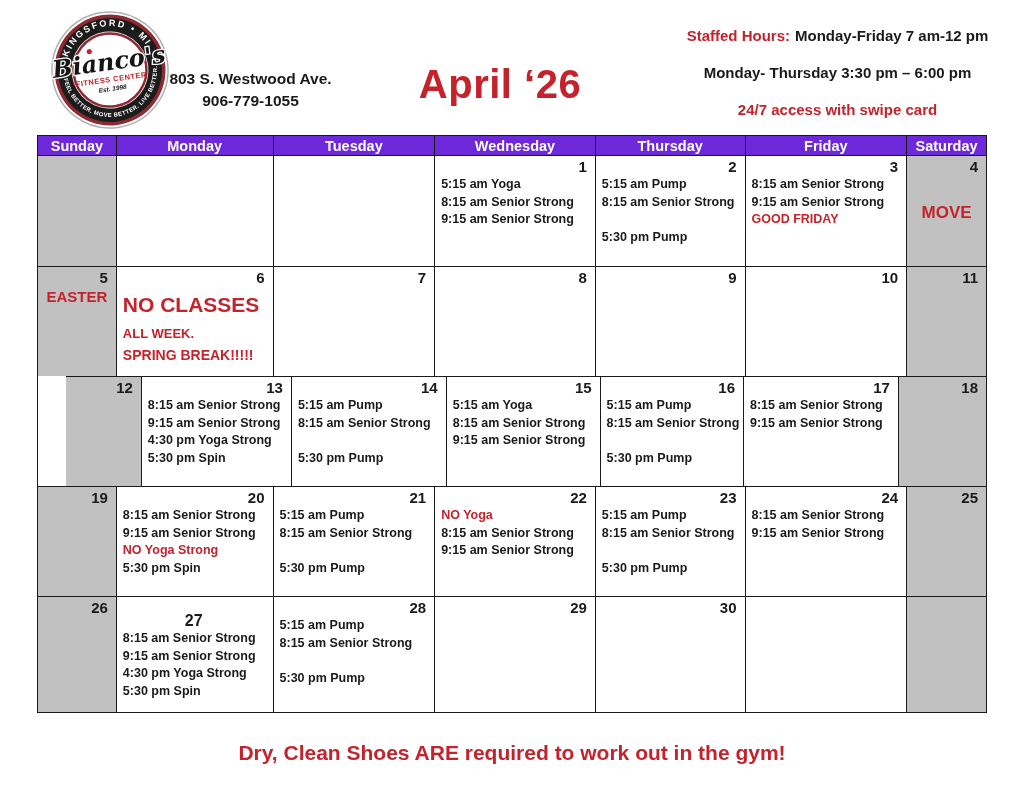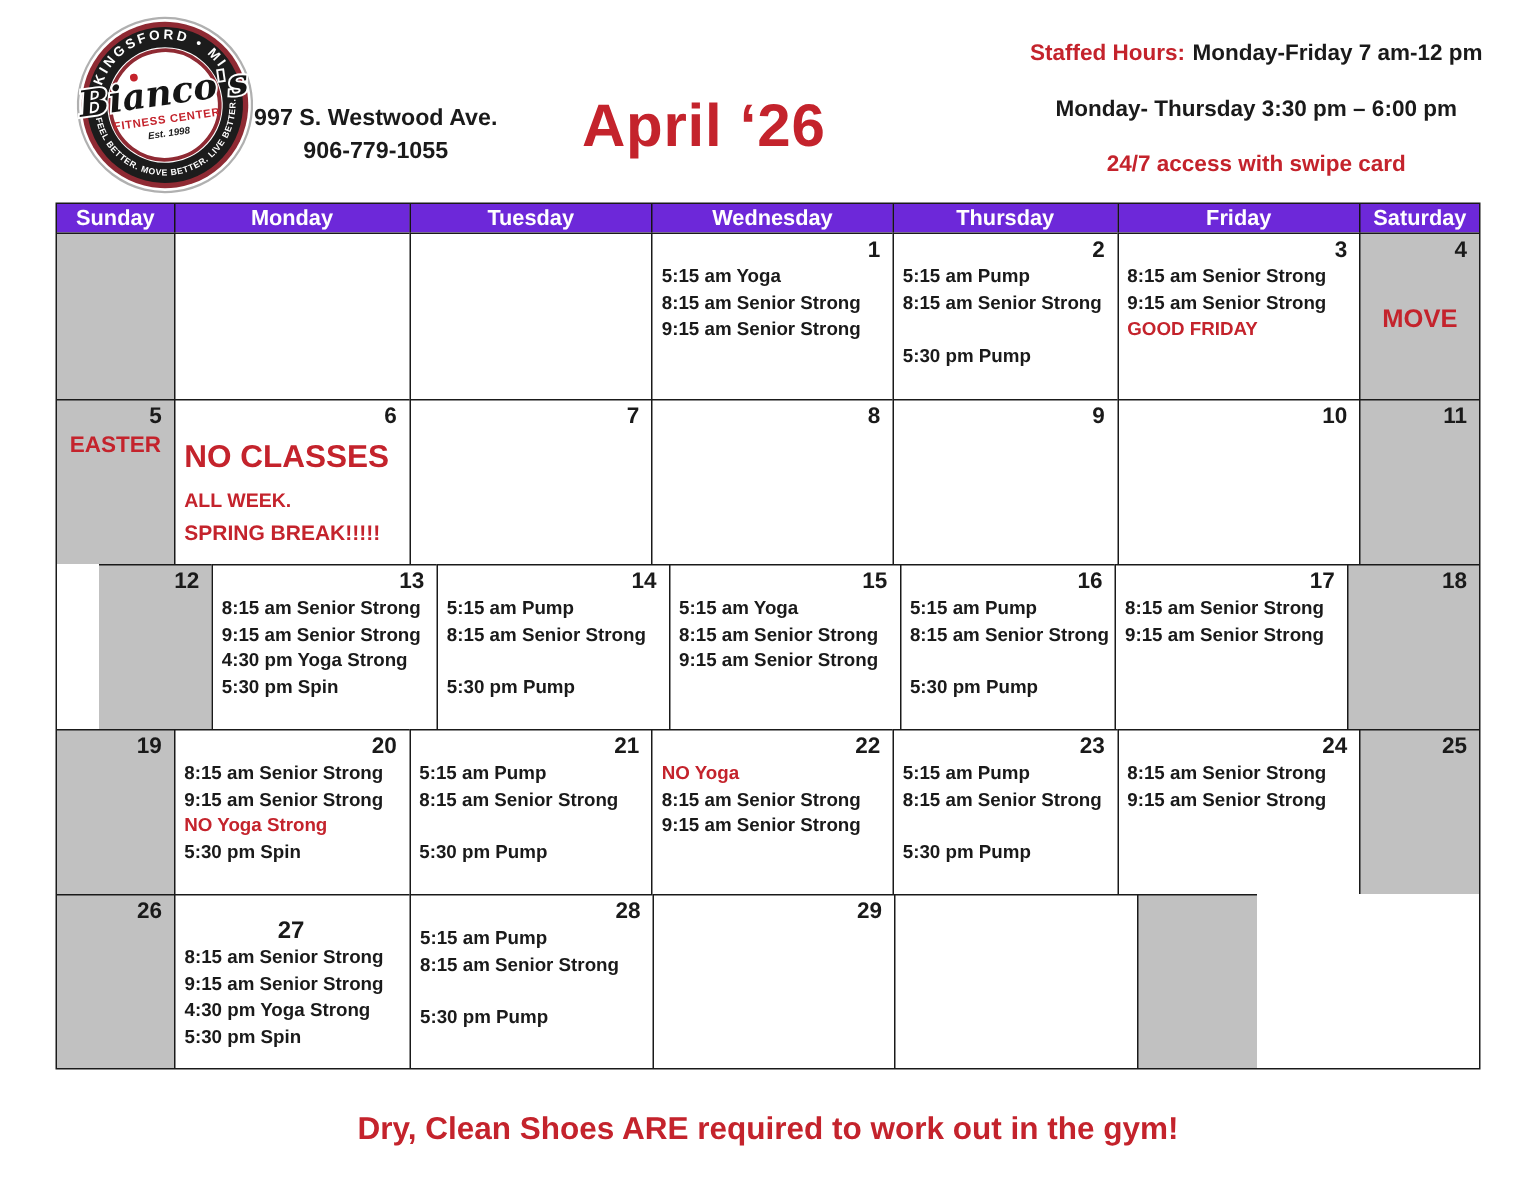--- a/index.html
+++ b/index.html
@@ -5,21 +5,21 @@
   * { box-sizing: border-box; }
   html,body { margin:0; padding:0; background:#fff; }
   .page {
     position:relative; width:1024px; height:791px; background:#fff;
     font-family:"Liberation Sans", sans-serif; overflow:hidden; margin:0 auto;
   }
   
   .logo-wrap { position:absolute; left:50px; top:10px; width:120px; height:120px; transform:rotate(-8deg); }
   .contact { position:absolute; left:163px; top:68px; width:175px; text-align:center;
              font-size:15.5px; font-weight:bold; color:#1a1a1a; line-height:22px; }
-  .title { position:absolute; left:388px; top:62px; width:260px; text-align:left;
+  .title { position:absolute; left:370px; top:62px; width:260px; text-align:center;
            font-size:40px; font-weight:bold; letter-spacing:.5px; }
   .hours-line { position:absolute; left:655px; width:365px; text-align:center;
                 font-size:15px; font-weight:bold; color:#1a1a1a; }
   .hours-1 { top:27px; } .hours-2 { top:64px; } .hours-3 { top:101px; }
   .hours-label { margin-right:5px; }
   
   .calendar { position:absolute; left:37px; top:135px; width:950px; border:1.5px solid #1a1a1a; }
   .cal-row { display:flex; }
   .cal-hcell {
     background:#6d28d9; color:#fff; font-weight:bold; font-size:14.5px;
@@ -64,21 +64,21 @@
         <textPath href="#arcBottom" startOffset="50%" text-anchor="middle">FEEL BETTER. MOVE BETTER. LIVE BETTER.</textPath>
       </text>
       <text x="60" y="60" text-anchor="middle" font-family="DejaVu Serif, serif" font-style="italic" font-weight="bold" font-size="24" fill="#151515" style="paint-order:stroke; stroke:#ffffff; stroke-width:2.5px;">Bianco's</text>
       <circle cx="42" cy="39" r="2.6" fill="#c4232c"></circle>
       <text x="60" y="72" text-anchor="middle" font-size="7.5" font-weight="bold" fill="#c4232c" letter-spacing="0.5">FITNESS CENTER</text>
       <text x="60" y="81" text-anchor="middle" font-size="6.5" font-style="italic" font-weight="bold" fill="#222222">Est. 1998</text>
     </svg>
   </div>
 
   <div class="contact">
-    <div>997 S. Westwood Ave.</div>
+    <div>803 S. Westwood Ave.</div>
     <div>906-779-1055</div>
   </div>
 
   <div class="title" style="color:#c4232c;">April ‘26</div>
 
   <div class="hours-line hours-1">
     <span class="hours-label" style="color:#c4232c;">Staffed Hours:</span><span>Monday-Friday 7 am-12 pm</span>
   </div>
   <div class="hours-line hours-2">Monday- Thursday 3:30 pm – 6:00 pm</div>
   <div class="hours-line hours-3" style="color:#c4232c;">24/7 access with swipe card</div>
@@ -243,20 +243,23 @@
         <div class="cal-cell" style="width: 162px;">
           <div class="day-num">28</div>
           <div class="cal-event">5:15 am Pump</div>
           <div class="cal-event">8:15 am Senior Strong</div>
           <div class="cal-event">&nbsp;</div>
           <div class="cal-event">5:30 pm Pump</div>
         </div>
         <div class="cal-cell" style="width: 161px;">
           <div class="day-num">29</div>
         </div>
+        <div class="cal-cell" style="width: 150px;">
+          <div class="day-num">30</div>
+        </div>
         <div class="cal-cell" style="width: 162px;"></div>
         <div class="cal-cell shaded" style="width: 80px;"></div>
       </div>
     </div>
 
   <div class="footer" style="color:#c4232c;">Dry, Clean Shoes ARE required to work out in the gym!</div>
 
 </div>
 
 </body></html>

